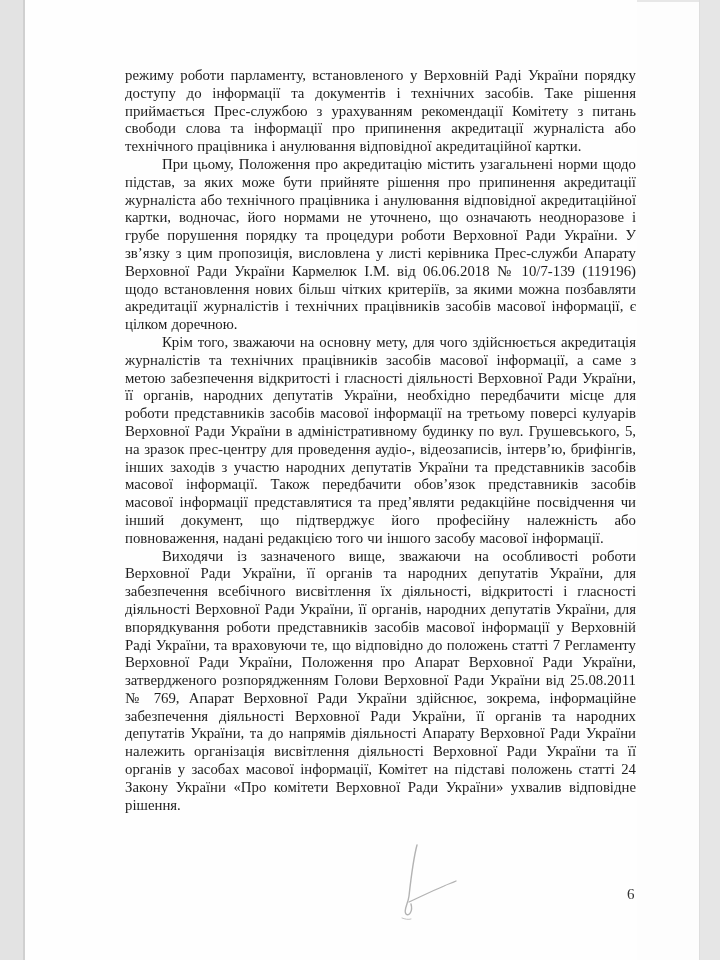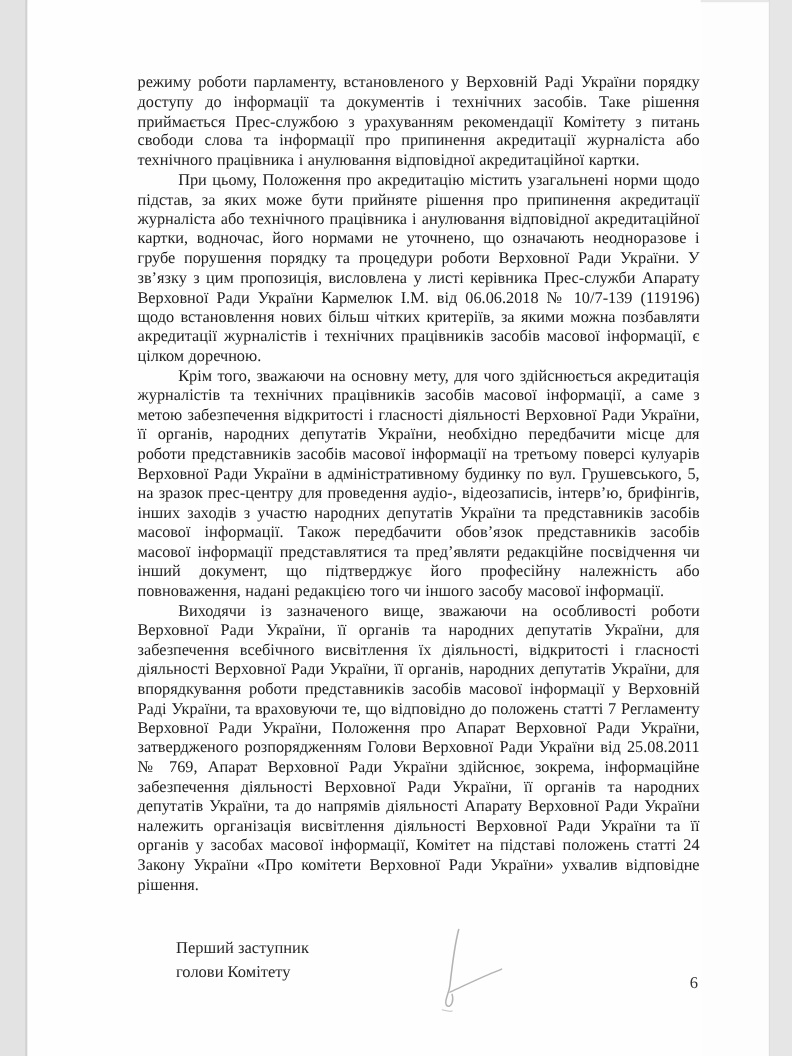--- a/index.html
+++ b/index.html
@@ -59,24 +59,20 @@
 
 <div class="page">
 
   <div class="body-text">
     <p class="para first">режиму роботи парламенту, встановленого у Верховній Раді України порядку доступу до інформації та документів і технічних засобів. Таке рішення приймається Прес-службою з урахуванням рекомендації Комітету з питань свободи слова та інформації про припинення акредитації журналіста або технічного працівника і анулювання відповідної акредитаційної картки.</p>
     <p class="para">При цьому, Положення про акредитацію містить узагальнені норми щодо підстав, за яких може бути прийняте рішення про припинення акредитації журналіста або технічного працівника і анулювання відповідної акредитаційної картки, водночас, його нормами не уточнено, що означають неодноразове і грубе порушення порядку та процедури роботи Верховної Ради України. У зв’язку з цим пропозиція, висловлена у листі керівника Прес-служби Апарату Верховної Ради України Кармелюк І.М. від 06.06.2018 № 10/7-139 (119196) щодо встановлення нових більш чітких критеріїв, за якими можна позбавляти акредитації журналістів і технічних працівників засобів масової інформації, є цілком доречною.</p>
     <p class="para">Крім того, зважаючи на основну мету, для чого здійснюється акредитація журналістів та технічних працівників засобів масової інформації, а саме з метою забезпечення відкритості і гласності діяльності Верховної Ради України, її органів, народних депутатів України, необхідно передбачити місце для роботи представників засобів масової інформації на третьому поверсі кулуарів Верховної Ради України в адміністративному будинку по вул. Грушевського, 5, на зразок прес-центру для проведення аудіо-, відеозаписів, інтерв’ю, брифінгів, інших заходів з участю народних депутатів України та представників засобів масової інформації. Також передбачити обов’язок представників засобів масової інформації представлятися та пред’являти редакційне посвідчення чи інший документ, що підтверджує його професійну належність або повноваження, надані редакцією того чи іншого засобу масової інформації.</p>
     <p class="para">Виходячи із зазначеного вище, зважаючи на особливості роботи Верховної Ради України, її органів та народних депутатів України, для забезпечення всебічного висвітлення їх діяльності, відкритості і гласності діяльності Верховної Ради України, її органів, народних депутатів України, для впорядкування роботи представників засобів масової інформації у Верховній Раді України, та враховуючи те, що відповідно до положень статті 7 Регламенту Верховної Ради України, Положення про Апарат Верховної Ради України, затвердженого розпорядженням Голови Верховної Ради України від 25.08.2011 № 769, Апарат Верховної Ради України здійснює, зокрема, інформаційне забезпечення діяльності Верховної Ради України, її органів та народних депутатів України, та до напрямів діяльності Апарату Верховної Ради України належить організація висвітлення діяльності Верховної Ради України та її органів у засобах масової інформації, Комітет на підставі положень статті 24 Закону України «Про комітети Верховної Ради України» ухвалив відповідне рішення.</p>
   </div>
 
-  <div class="sig-title">
-    <div>Перший заступник</div>
-    <div>голови Комітету</div>
-  </div>
 
   <svg class="sig-svg" viewBox="0 0 92 82" fill="none" xmlns="http://www.w3.org/2000/svg">
     <path d="M45,5 C41,20 39,38 37,56 C36,64 31,71 34,74 C37,77 41,71 39,64" stroke="#b3b3b3" stroke-width="1.4" fill="none" stroke-linecap="round"></path>
     <path d="M37,62 C48,57 60,51 72,46 C76,44 80,43 84,41" stroke="#b3b3b3" stroke-width="1.3" fill="none" stroke-linecap="round"></path>
     <path d="M30,78 C33,79 36,80 39,79" stroke="#c4c4c4" stroke-width="1" fill="none" stroke-linecap="round"></path>
   </svg>
 
 
   <div class="page-num">6</div>
 

